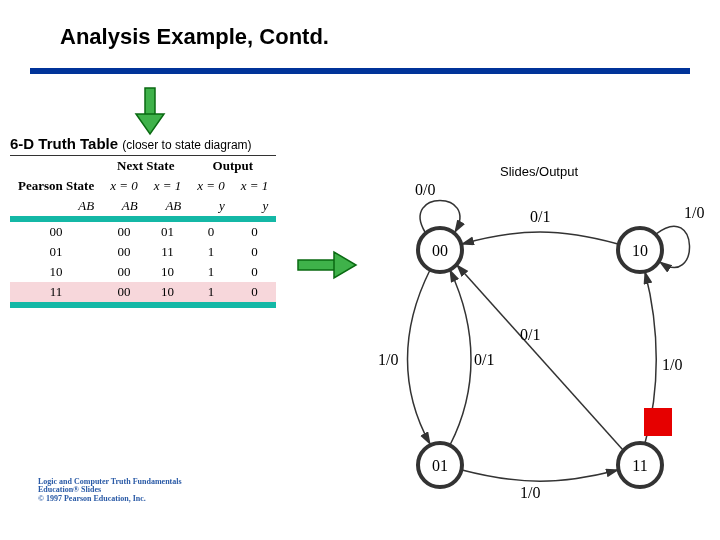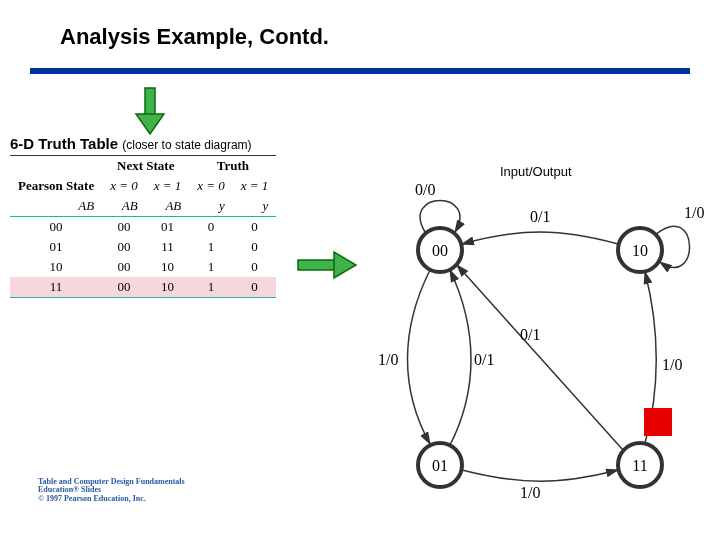--- a/index.html
+++ b/index.html
@@ -72,21 +72,21 @@
   }
   .truth-table .hdr-group th {
     font-weight: bold;
   }
   .truth-table .sub-hdr th {
     font-style: italic;
     font-weight: normal;
     text-align: right;
   }
   .hr-top { border-top: 1px solid #333; }
-  .hr-bot { border-bottom: 1px solid #14b8a6; }
+  .hr-bot { border-bottom: 6px solid #14b8a6; }
   .hl-row td { background: #f7d7db; }
   .copyright {
     position: absolute;
     left: 38px;
     bottom: 36px;
     font-size: 8px;
     font-family: "Times New Roman", serif;
     color: #2a5aa6;
     line-height: 1.1;
     font-weight: bold;
@@ -125,28 +125,28 @@
 <svg class="arrow-right" width="62" height="30">
   <rect x="2" y="10" width="38" height="10" fill="#3fb24a" stroke="#0a6a12" stroke-width="1.5"></rect>
   <polygon points="38,2 38,28 60,15" fill="#3fb24a" stroke="#0a6a12" stroke-width="1.5"></polygon>
 </svg>
 
 <div class="subtitle">
   <span>6-D Truth Table</span>
   <span class="subtitle-note">(closer to state diagram)</span>
 </div>
 
-<div class="io-label">Input/Output</div>
+<div class="io-label">Slides/Output</div>
 
 <table class="truth-table">
   <tbody>
       <tr class="hdr-group hr-top">
     <th rowspan="2" style="vertical-align:bottom">Pearson State</th>
     <th colspan="2">Next State</th>
-    <th colspan="2">Truth</th>
+    <th colspan="2">Output</th>
   </tr>
   <tr class="sub-hdr">
     <th>x = 0</th>
     <th>x = 1</th>
     <th>x = 0</th>
     <th>x = 1</th>
   </tr>
   <tr class="sub-hdr hr-bot">
     <th>AB</th>
     <th>AB</th>
@@ -225,16 +225,16 @@
   <path d="M263,270 L97,85" fill="none" stroke="#333" stroke-width="1.5" marker-end="url(#ah)"></path>
   <text x="160" y="160">0/1</text>
 
   <path d="M285,263 C300,210 300,150 285,92" fill="none" stroke="#333" stroke-width="1.5" marker-end="url(#ah)"></path>
   <text x="302" y="190">1/0</text>
 </svg>
 
 <div class="red-square"></div>
 
 <div class="copyright">
-  <div>Table and Computer Design Fundamentals</div>
+  <div>Logic and Computer Truth Fundamentals</div>
   <div>Education® Slides</div>
   <div>© 1997 Pearson Education, Inc.</div>
 </div>
 
 </body></html>

